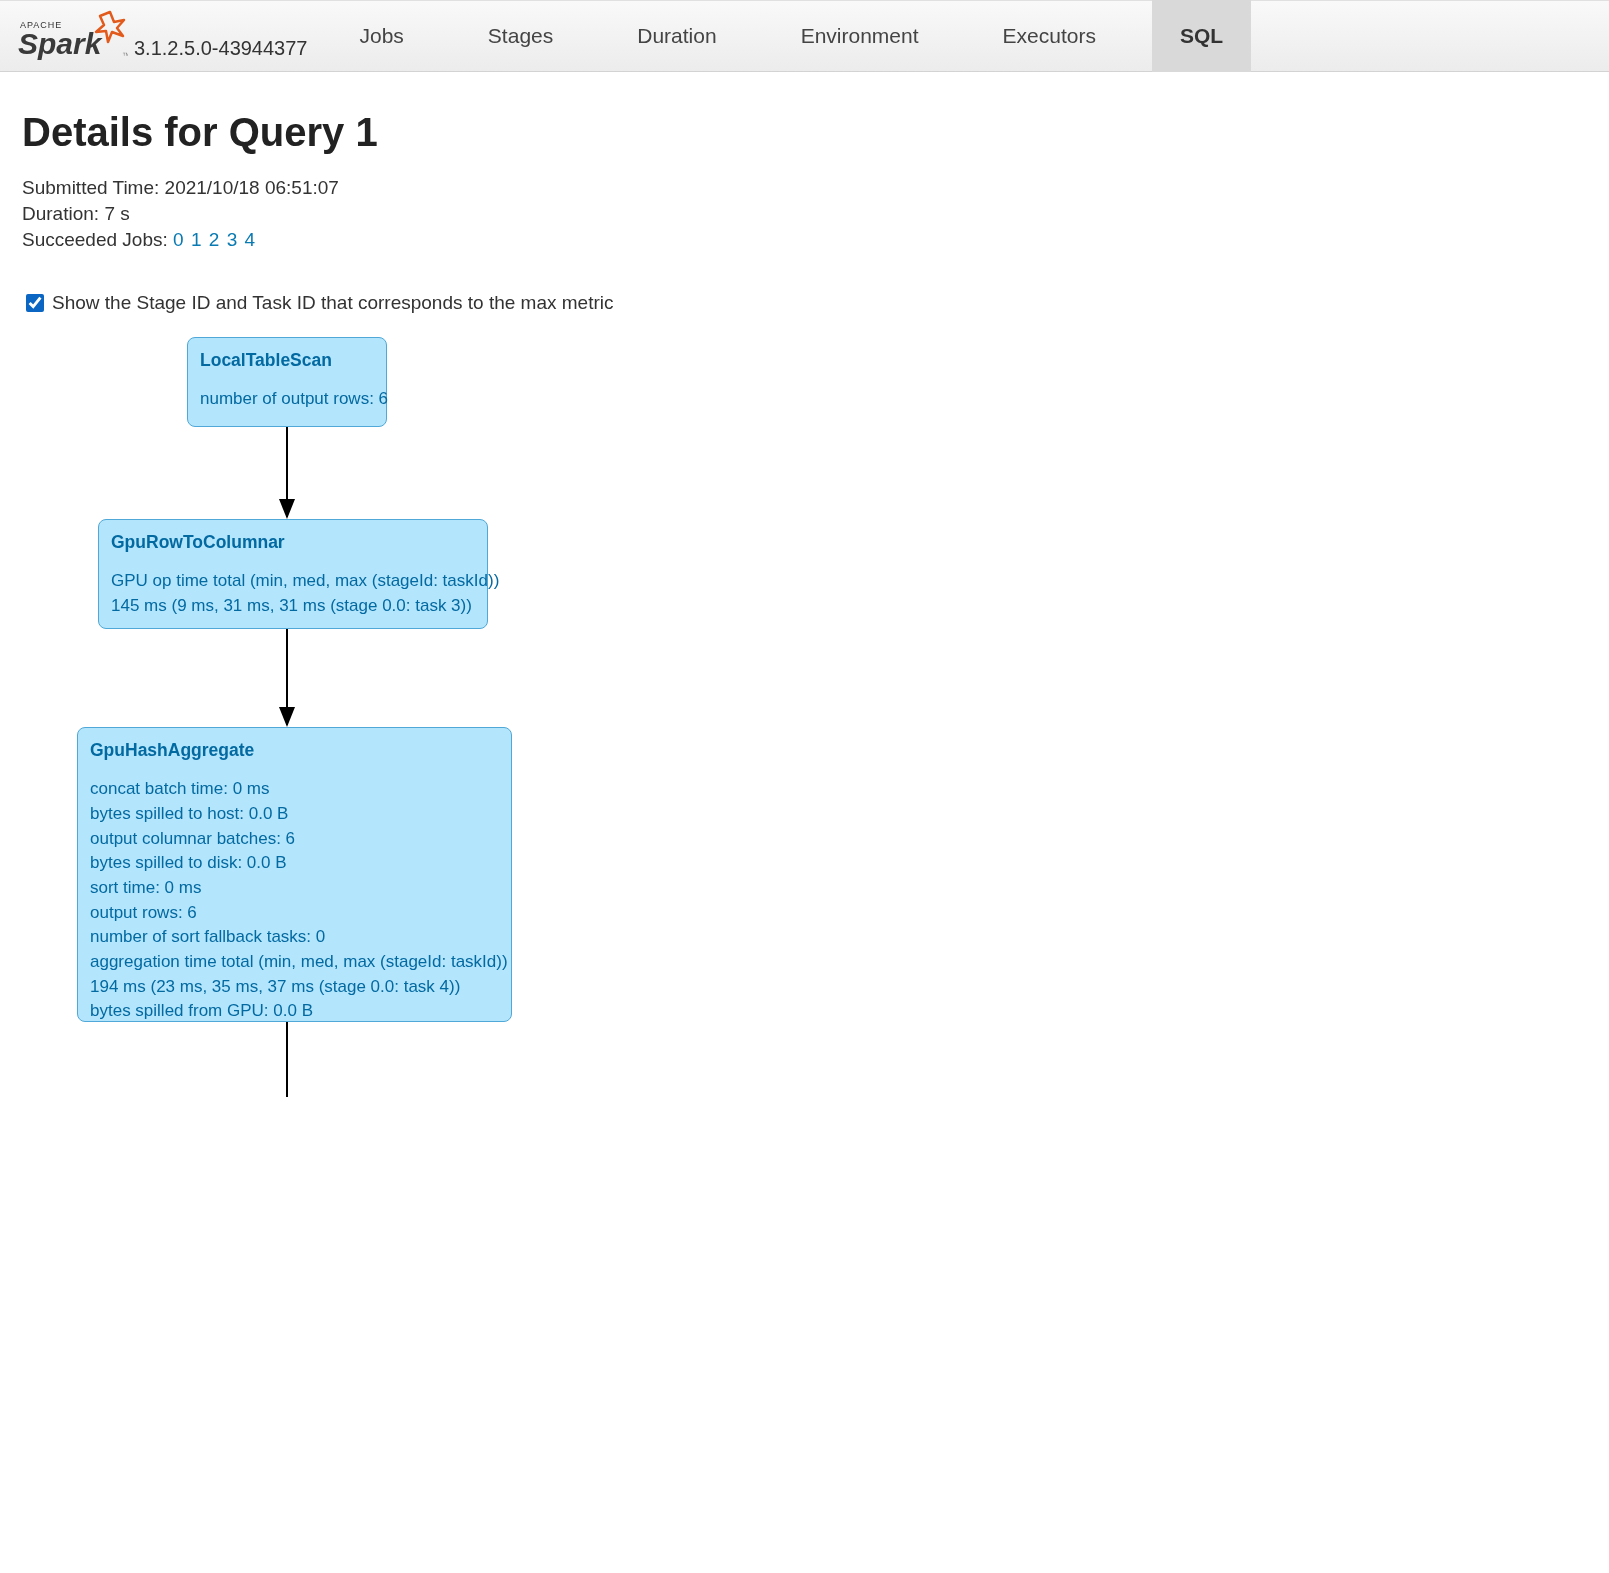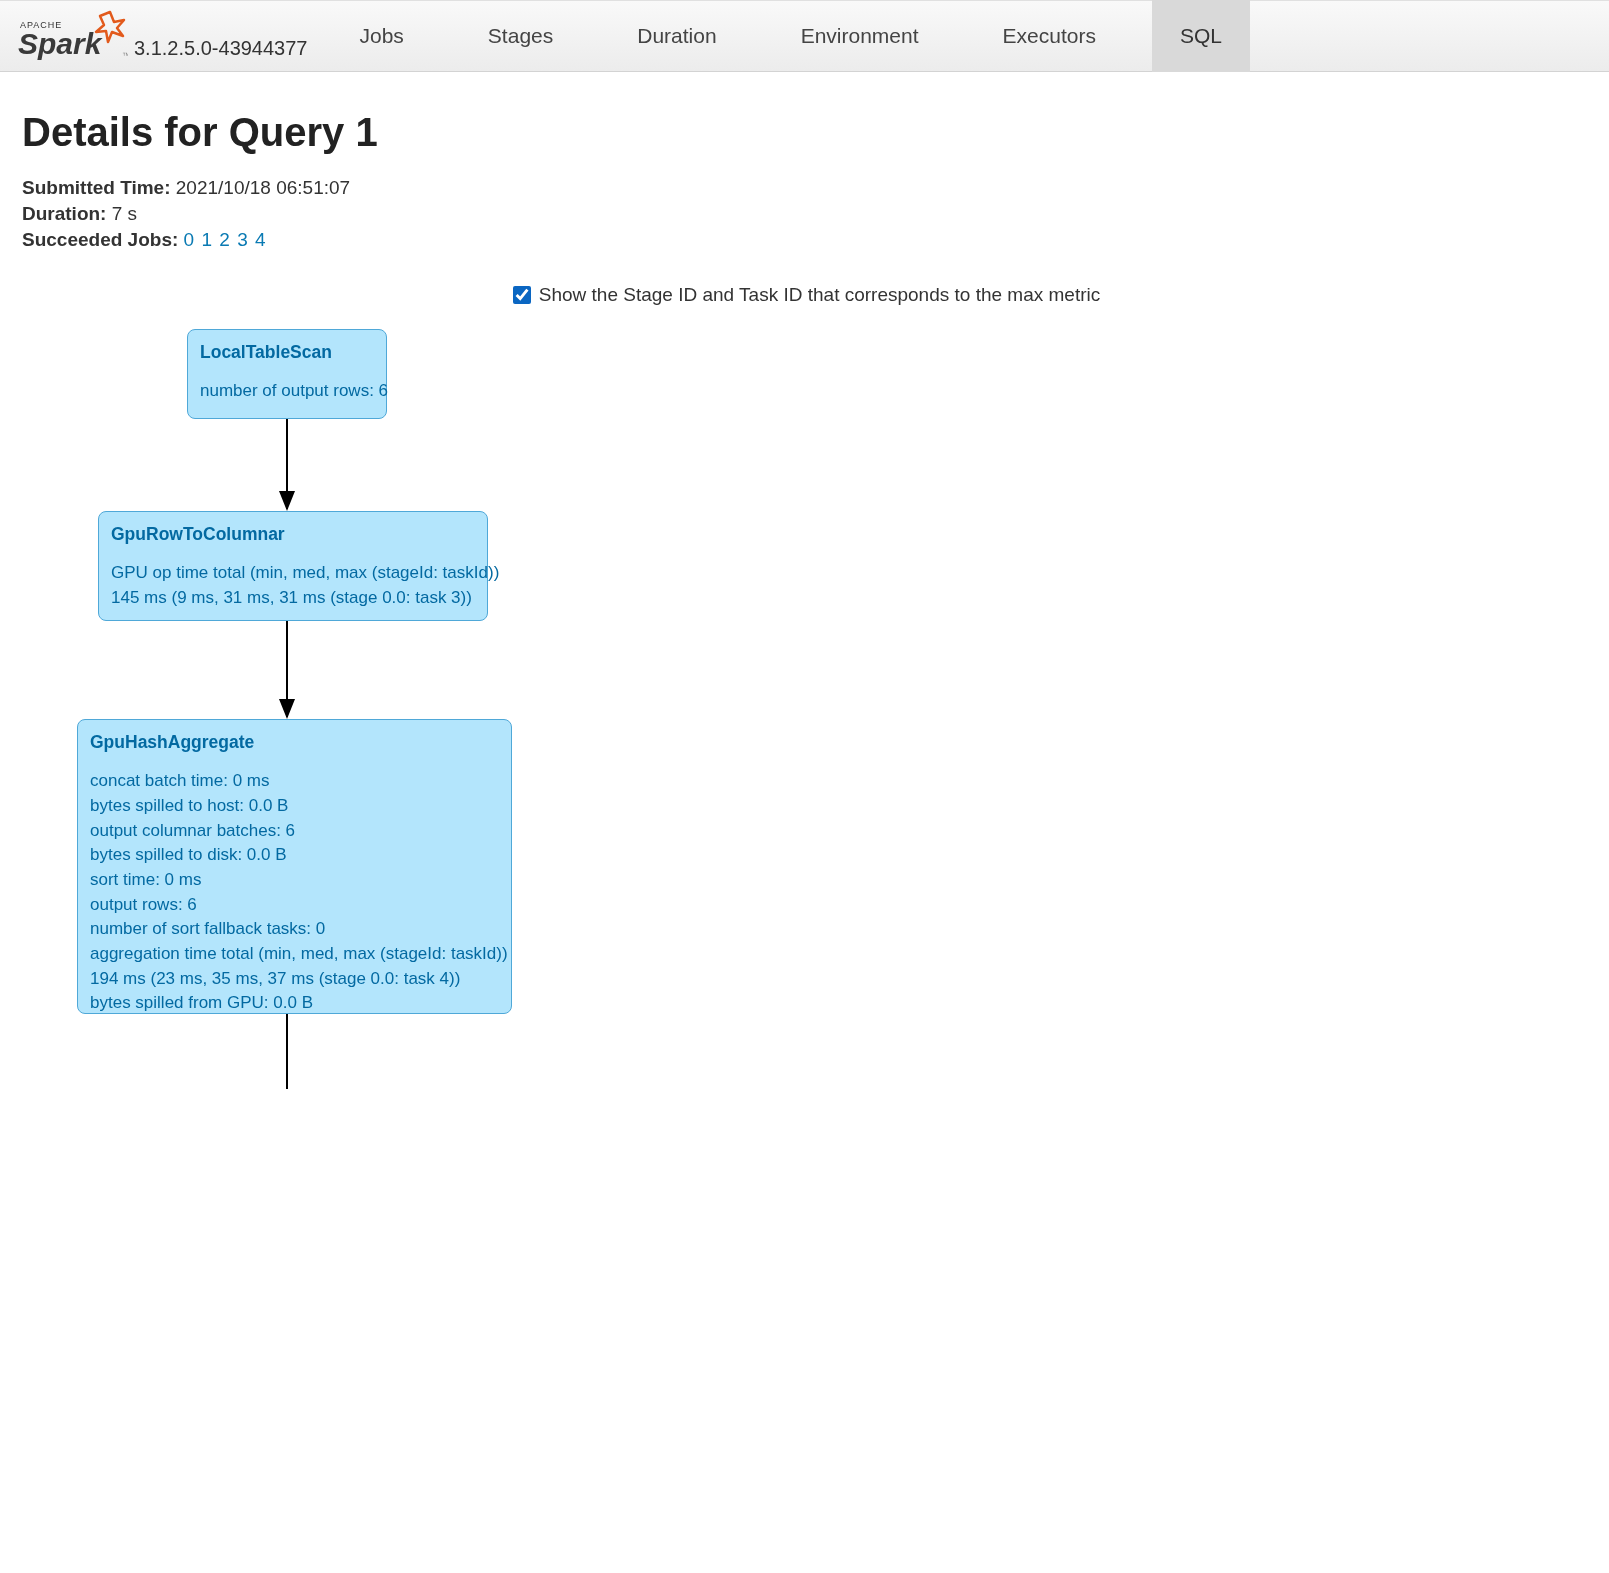--- a/index.html
+++ b/index.html
@@ -21,35 +21,35 @@
     height:72px;
     display:flex;
     align-items:center;
     font-size: 21px;
     color:#444;
     cursor:pointer;
   }
   .nav-item.active {
     background:#d9d9d9;
     color:#333;
+    font-weight:bold;
   }
   .page {
     padding: 28px 22px;
     max-width: 1609px;
   }
   h1.title { font-size: 40px; font-weight: 700; margin: 10px 0 22px 0; color:#222;}
   .meta-line { font-size: 19px; margin: 4px 0; }
-  .meta-line b { font-weight:700; }
+  .meta-line b { font-weight:400; }
   .job-link { color:#0a7ab3; text-decoration:none; margin-right:2px; cursor:pointer;}
   .checkbox-row {
-    margin-top: 32px;
+    margin-top: 40px;
     display:flex;
     align-items:center;
     font-size:19px;
-    justify-content:center;
   }
   .checkbox-row input { width:18px; height:18px; accent-color:#0a66c2; margin-right:8px; }
   .dag {
     position: relative;
     margin-top: 22px;
     height: 760px;
     overflow: hidden;
   }
   .node {
     position:absolute;

